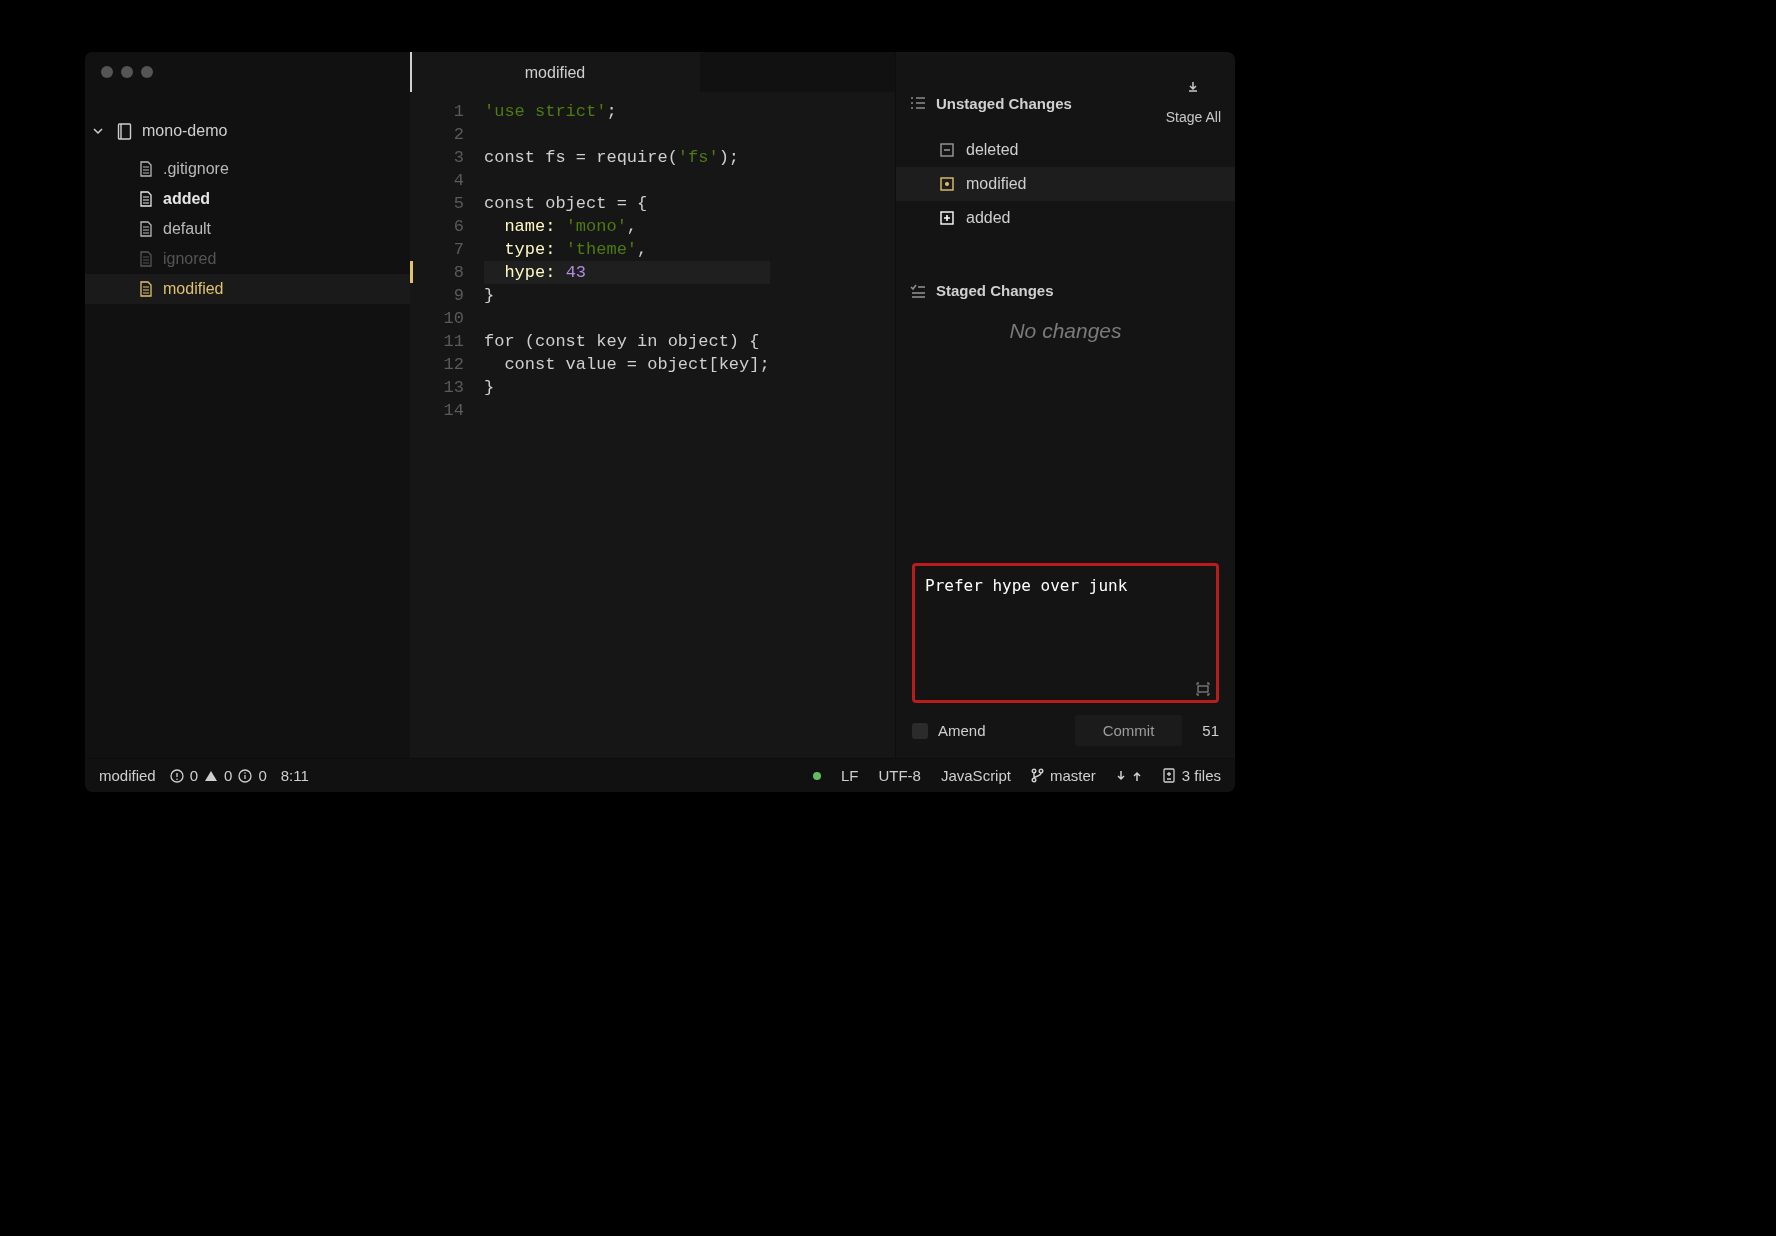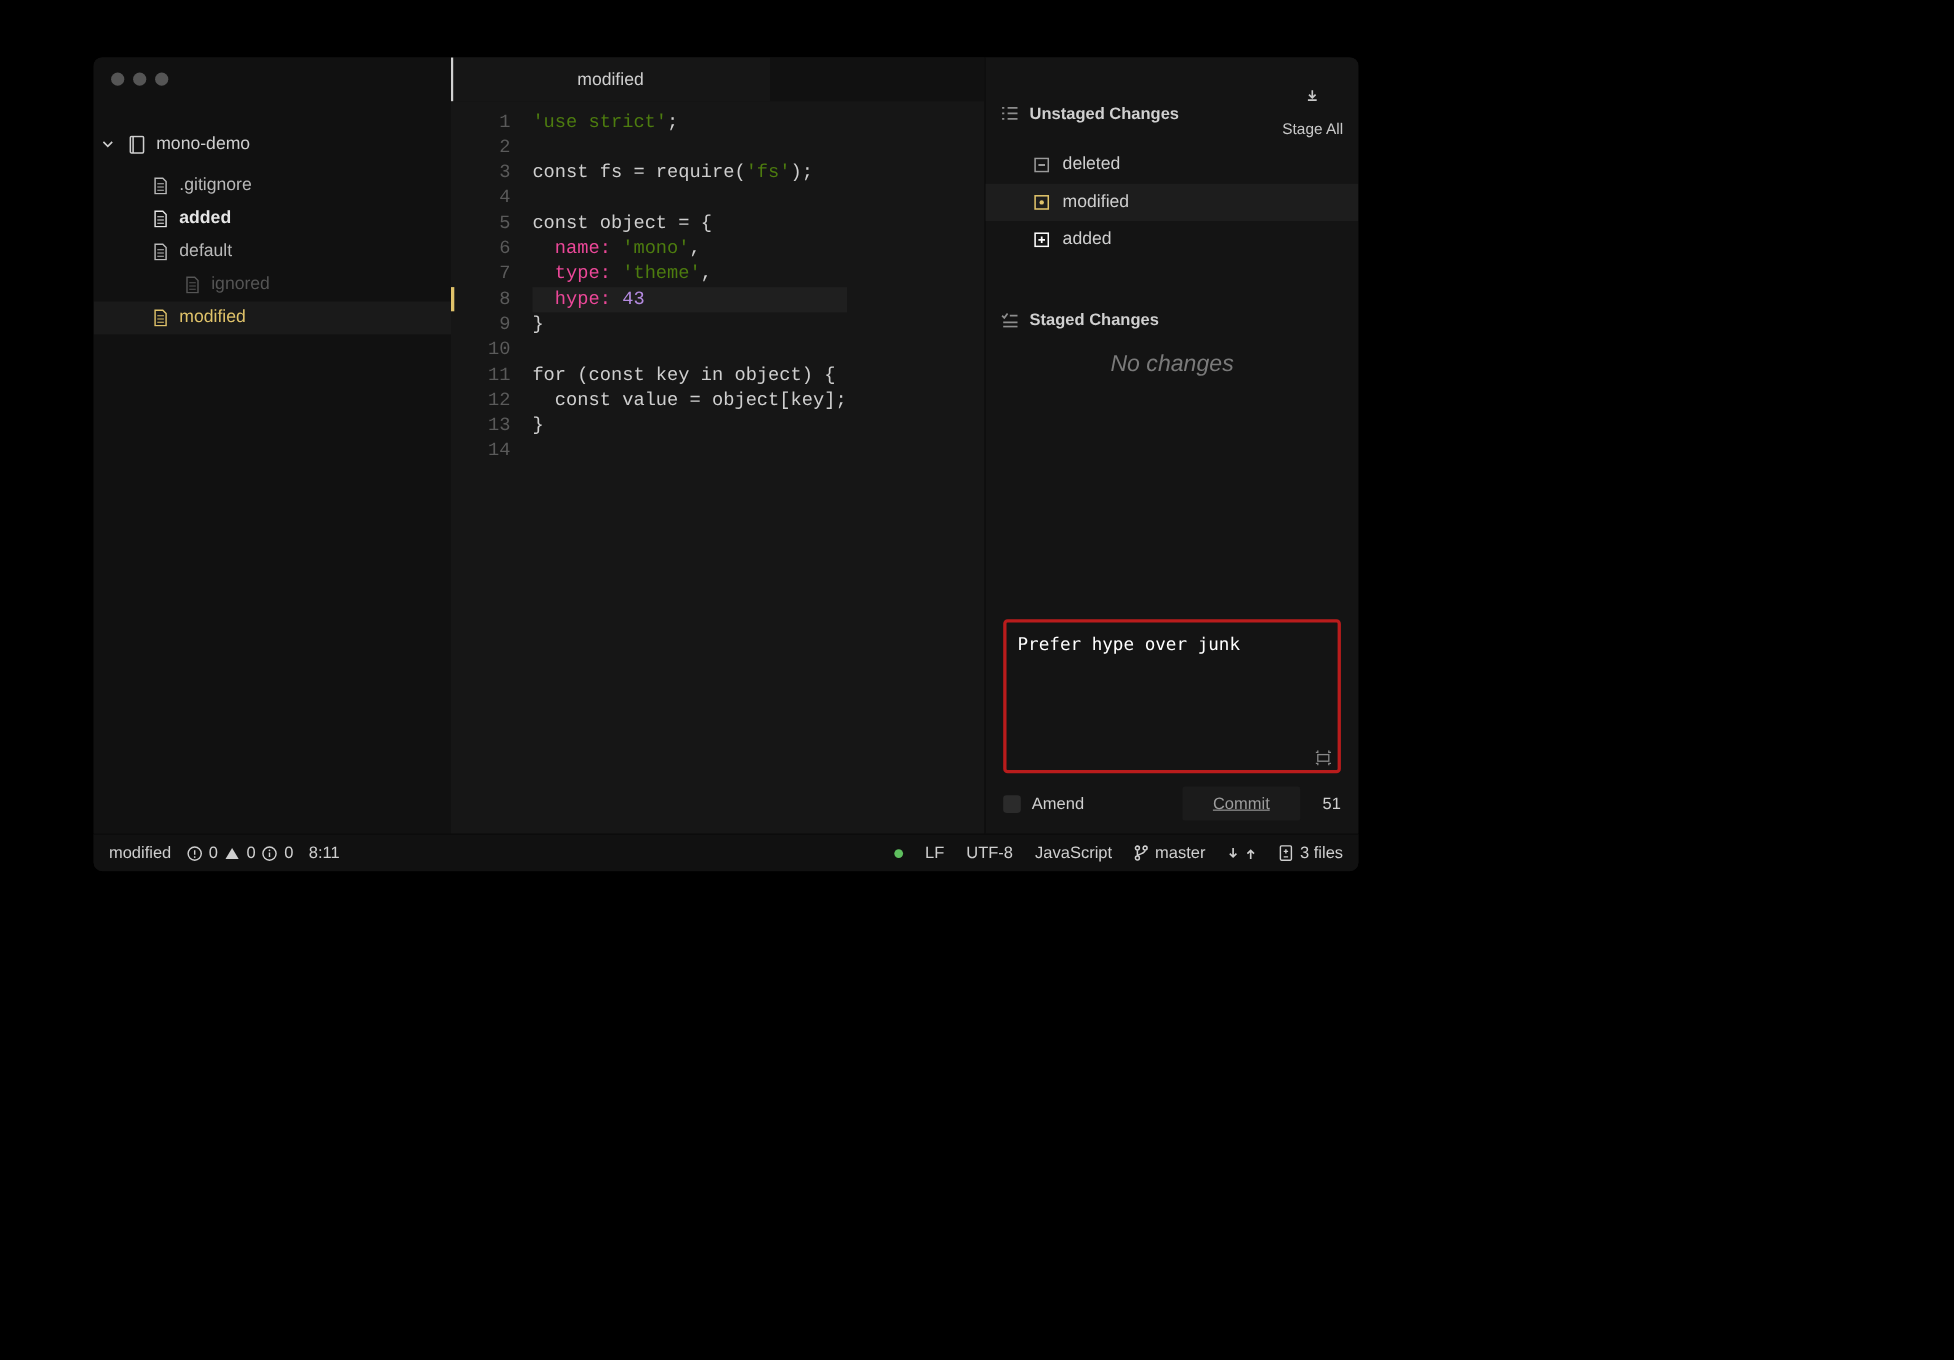--- a/index.html
+++ b/index.html
@@ -48,21 +48,21 @@
   .file-item {
     display: flex;
     align-items: center;
     gap: 10px;
     padding: 6px 8px 6px 54px;
     font-size: 16px;
     color:#b9b9b9;
     cursor: pointer;
   }
   .file-item.bold { font-weight:700; color:#e6e6e6; }
-  .file-item.dim { color:#555;margin-left:29px; }
+  .file-item.dim { color:#555; }
   .file-item.active { background:#1a1a1a; color:#e0c36a; }
   .file-item.active .file-icon { color:#e0c36a; }
   .file-icon { width:14px; display:inline-flex; }
   
   .editor-col {
     flex: 1;
     display:flex;
     flex-direction:column;
     background: #161616;
   }
@@ -110,21 +110,21 @@
   .code .line { height:23px; white-space:pre; }
   .code .line.mod::before {
     content:'';
     position:absolute;
     left:-64px;
     width:3px; height:22px;
     background:#e0c36a;
   }
   .tok-str { color:#4d7c0f; }
   .tok-kw  { color:#cfcfcf; }
-  .tok-prop{ color:#ec4899; }
+  .tok-prop{ color:#fef9c3; }
   .tok-num { color:#b48ae0; }
   .tok-cursor{ background:#1f1f1f; }
   
   .git-panel {
     width: 340px;
     background:#141414;
     display:flex;
     flex-direction:column;
     border-left:1px solid #0d0d0d;
   }
@@ -186,21 +186,20 @@
   .commit-row .amend-label { color:#cfcfcf; font-size:15px; }
   .commit-btn {
     margin-left:auto;
     background:#1b1b1b;
     color:#9d9d9d;
     border:none;
     padding:7px 28px;
     font-size:15px;
     border-radius:2px;
     cursor:pointer;
-    text-decoration:underline;
   }
   .count { color:#cfcfcf; font-size:15px; margin-left:10px; }
   
   .status-bar {
     height:34px;
     display:flex;
     align-items:center;
     padding: 0 14px;
     font-size:15px;
     color:#cfcfcf;

